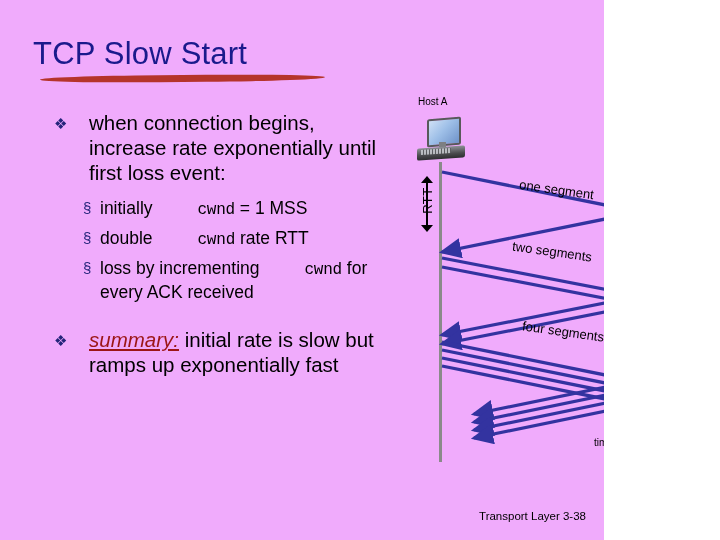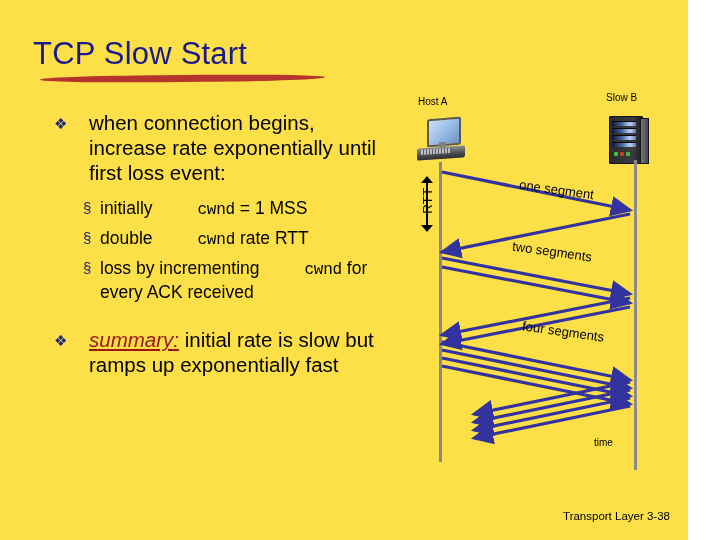--- a/index.html
+++ b/index.html
@@ -2,23 +2,23 @@
 <html><head>
 <meta charset="utf-8">
 <style>
   html, body {
     margin: 0;
     padding: 0;
     background: #ffffff;
   }
   #slide {
     position: relative;
-    width: 688px;
+    width: 604px;
     height: 540px;
-    background: #fde047;
+    background: #f0abfc;
     overflow: hidden;
     font-family: "Liberation Sans", sans-serif;
     color: #000000;
   }
 
   
   #title-block {
     position: absolute;
     left: 33px;
     top: 38px;

